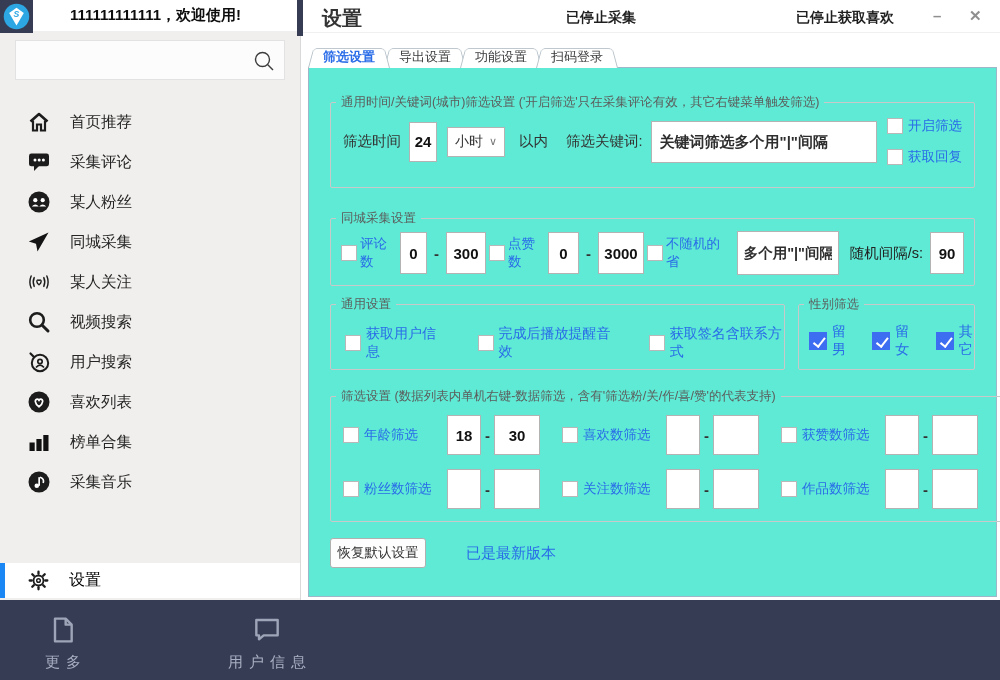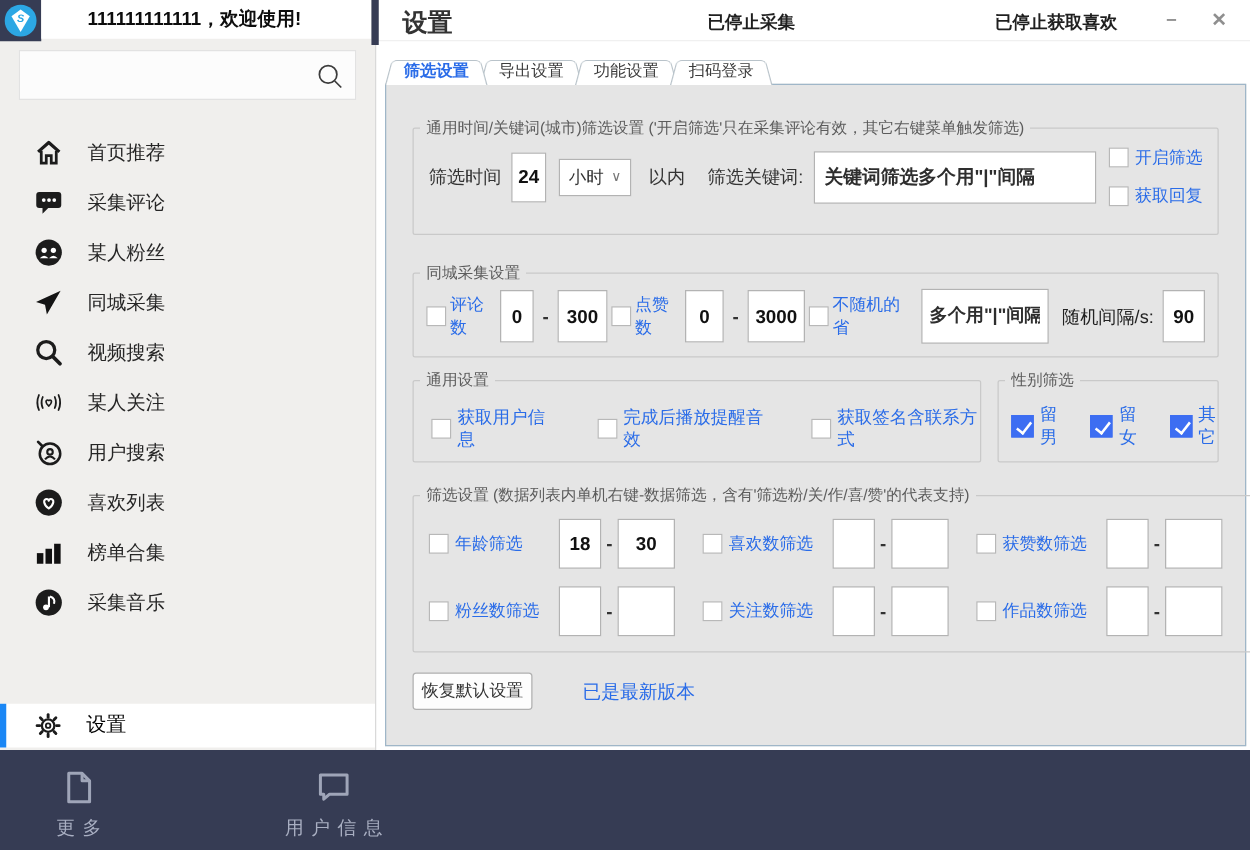--- a/index.html
+++ b/index.html
@@ -36,21 +36,21 @@
 
   
   .tabbar { position:absolute; left:308px; top:45px; display:flex; z-index:2; }
   .tab { position:relative; height:23px; padding:0 15px; margin-right:-6px; display:flex; align-items:center; cursor:pointer; }
   .tab::before { content:""; position:absolute; inset:0; background:#fff; border:1px solid #b9c3ca; border-bottom:none; border-radius:5px 5px 0 0; transform:perspective(5px) rotateX(1.9deg); transform-origin:bottom center; }
   .tab .t-lbl { position:relative; z-index:1; font-size:13px; color:#3c3c3c; }
   .tab.active { z-index:3; }
   .tab.active .t-lbl { color:#2a6ce8; font-weight:700; }
 
   
-  .panel { position:absolute; left:308px; top:67px; width:689px; height:530px; background:#e5e5e5; border:1px solid #9fb6c8; z-index:1; padding:0 21px; }
+  .panel { position:absolute; left:308px; top:67px; width:689px; height:530px; background:#5eead4; border:1px solid #9fb6c8; z-index:1; padding:0 21px; }
   fieldset { border:1px solid #c9c9c9; border-radius:2px; }
   legend { font-size:12.5px; color:#5c5c5c; padding:0 5px; margin-left:5px; }
   .lab { font-size:14.5px; color:#333; }
   .blue-lab { font-size:13.5px; color:#2a6ce8; }
   .num { border:1px solid #b3b3b3; text-align:center; font-weight:700; font-size:15px; color:#111; background:#fff; outline:none; font-family:"Liberation Sans",sans-serif; }
   .dash { font-weight:700; font-size:15px; color:#333; margin:0 4px; }
   .cb { width:16px; height:16px; border:1px solid #b8b8b8; background:#fff; position:relative; flex:none; cursor:pointer; }
   .cb.checked { background:#3d6ef2; border-color:#3d6ef2; }
   .cb.checked::after { content:""; position:absolute; left:5px; top:1.5px; width:4px; height:9px; border:solid #fff; border-width:0 2px 2px 0; transform:rotate(38deg); }
   .cb-row { display:flex; align-items:center; gap:5px; }
@@ -156,35 +156,35 @@
           </svg>
         <span class="m-lbl">某人粉丝</span>
       </div>
       <div class="menu-item">
         <svg viewBox="0 0 24 24">
             <path d="M21.5 2.5 L10.5 21.5 L9 13.8 L1.8 11.5 Z" fill="#141414"></path>
           </svg>
         <span class="m-lbl">同城采集</span>
       </div>
       <div class="menu-item">
-        <svg viewBox="0 0 24 24">
-            <circle cx="10" cy="10" r="6.8" fill="none" stroke="#1c1c1c" stroke-width="2.6"></circle>
-            <line x1="15.2" y1="15.2" x2="21" y2="21" stroke="#1c1c1c" stroke-width="3" stroke-linecap="round"></line>
-          </svg>
-        <span class="m-lbl">视频搜索</span>
-      </div>
-      <div class="menu-item">
         <svg viewBox="0 0 30 24">
             <path d="M5.2 4.5 Q2 12 5.2 19.5" fill="none" stroke="#1c1c1c" stroke-width="1.8" stroke-linecap="round"></path>
             <path d="M9 6.5 Q6.6 12 9 17.5" fill="none" stroke="#1c1c1c" stroke-width="1.8" stroke-linecap="round"></path>
             <path d="M15 15.5 C11.5 12.8 11.8 9.5 13.8 9.5 C15 9.5 15 10.8 15 10.8 C15 10.8 15 9.5 16.2 9.5 C18.2 9.5 18.5 12.8 15 15.5 Z" fill="none" stroke="#1c1c1c" stroke-width="1.7"></path>
             <path d="M21 6.5 Q23.4 12 21 17.5" fill="none" stroke="#1c1c1c" stroke-width="1.8" stroke-linecap="round"></path>
             <path d="M24.8 4.5 Q28 12 24.8 19.5" fill="none" stroke="#1c1c1c" stroke-width="1.8" stroke-linecap="round"></path>
           </svg>
         <span class="m-lbl">某人关注</span>
+      </div>
+      <div class="menu-item">
+        <svg viewBox="0 0 24 24">
+            <circle cx="10" cy="10" r="6.8" fill="none" stroke="#1c1c1c" stroke-width="2.6"></circle>
+            <line x1="15.2" y1="15.2" x2="21" y2="21" stroke="#1c1c1c" stroke-width="3" stroke-linecap="round"></line>
+          </svg>
+        <span class="m-lbl">视频搜索</span>
       </div>
       <div class="menu-item">
         <svg viewBox="0 0 24 24">
             <circle cx="13" cy="13" r="8.2" fill="none" stroke="#1c1c1c" stroke-width="2"></circle>
             <line x1="7" y1="7" x2="3.5" y2="3.5" stroke="#1c1c1c" stroke-width="2.2" stroke-linecap="round"></line>
             <circle cx="13" cy="11.5" r="2.2" fill="none" stroke="#1c1c1c" stroke-width="1.7"></circle>
             <path d="M9 17.5 q4 -4.6 8 0" fill="none" stroke="#1c1c1c" stroke-width="1.7"></path>
           </svg>
         <span class="m-lbl">用户搜索</span>
       </div>

